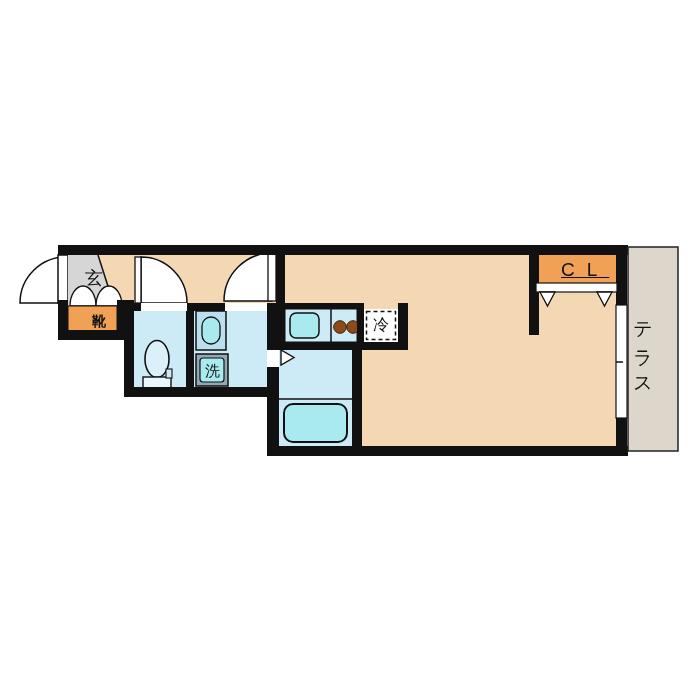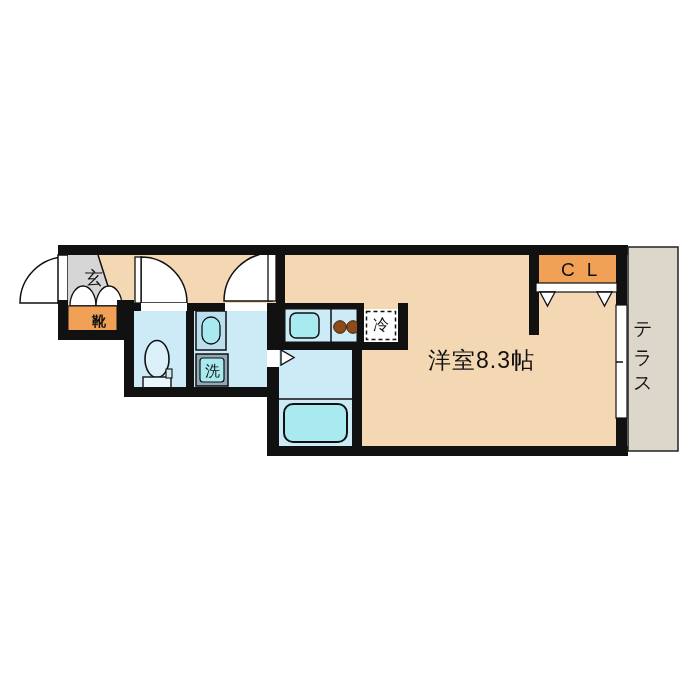--- a/index.html
+++ b/index.html
@@ -17,21 +17,21 @@
     position:relative;width:700px;height:700px;background:#ffffff;overflow:hidden;
     font-family:"Liberation Sans","DejaVu Sans",sans-serif;
   }
   .stage svg{position:absolute;left:0;top:0;}
   .lbl{position:absolute;color:#111;white-space:nowrap;line-height:1;}
   .lbl-genkan{left:85px;top:269px;font-size:18px;}
   .lbl-shoe{left:92px;top:314px;font-size:14px;font-weight:600;}
   .lbl-washer{left:205px;top:363px;font-size:15px;}
   .lbl-fridge{left:373px;top:317px;font-size:16px;}
   .lbl-room{left:428px;top:349px;font-size:23px;letter-spacing:1px;}
-  .lbl-closet{left:561px;top:260px;font-size:19px;letter-spacing:12px;}
+  .lbl-closet{left:561px;top:260px;font-size:19px;letter-spacing:12px;text-decoration:underline;}
   .lbl-terrace{left:634px;top:309px;font-size:19px;letter-spacing:6px;
                writing-mode:vertical-rl;text-orientation:upright;}
 </style>
 </head>
 <body>
 
 <div class="stage">
   <svg width="700" height="700" viewBox="0 0 700 700">
 
     <path d="M 58,250 L 622,250 L 622,451 L 272,451 L 272,392 L 129,392 L 129,335 L 63,335 L 63,250 Z" fill="#F4D7B3"></path>
@@ -113,16 +113,15 @@
     <rect x="616" y="305" width="11" height="113" fill="#fff" stroke="#111" stroke-width="1.2"></rect>
     <line x1="616" y1="362" x2="623" y2="362" stroke="#111" stroke-width="1.5"></line>
 
     <rect x="628" y="247" width="50" height="204" fill="#DDD6CB" stroke="#222" stroke-width="1.5"></rect>
   </svg>
 
   <div class="lbl lbl-genkan">玄</div>
   <div class="lbl lbl-shoe">靴</div>
   <div class="lbl lbl-washer">洗</div>
   <div class="lbl lbl-fridge">冷</div>
-  <div class="lbl lbl-room">洋室8.3帖</div>
   <div class="lbl lbl-closet">CL</div>
   <div class="lbl lbl-terrace">テラス</div>
 </div>
 
 </body></html>

